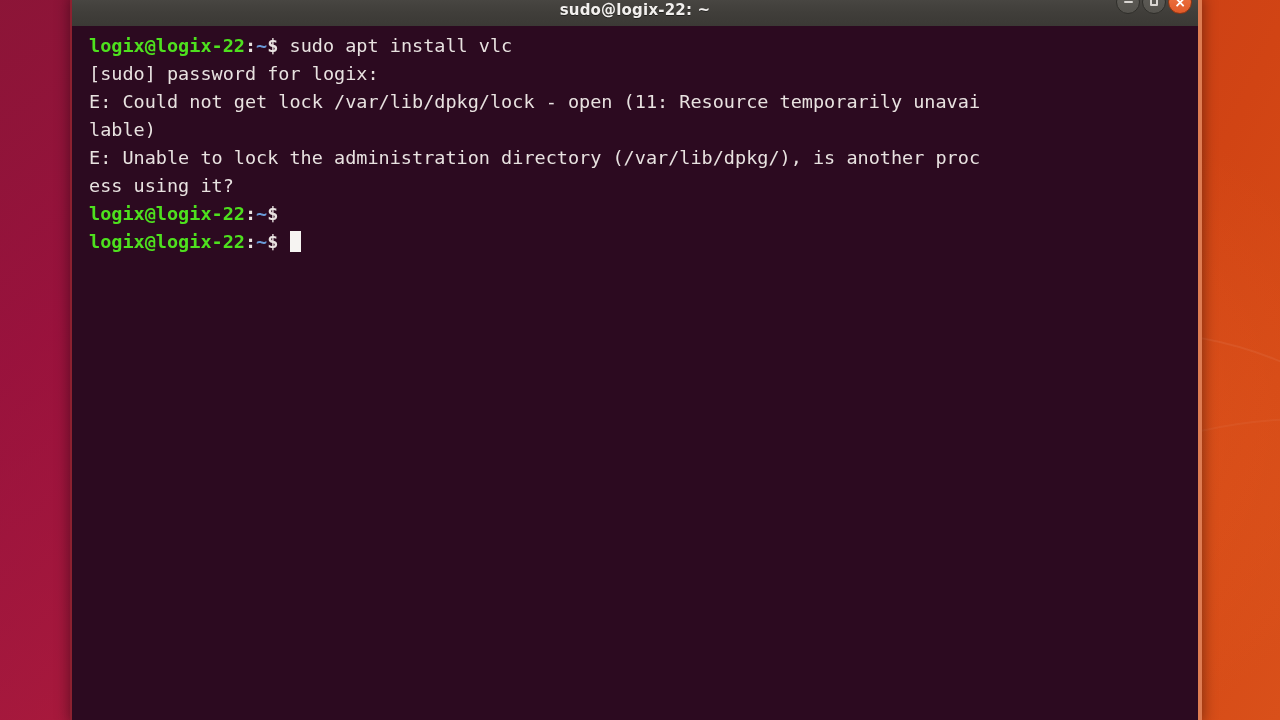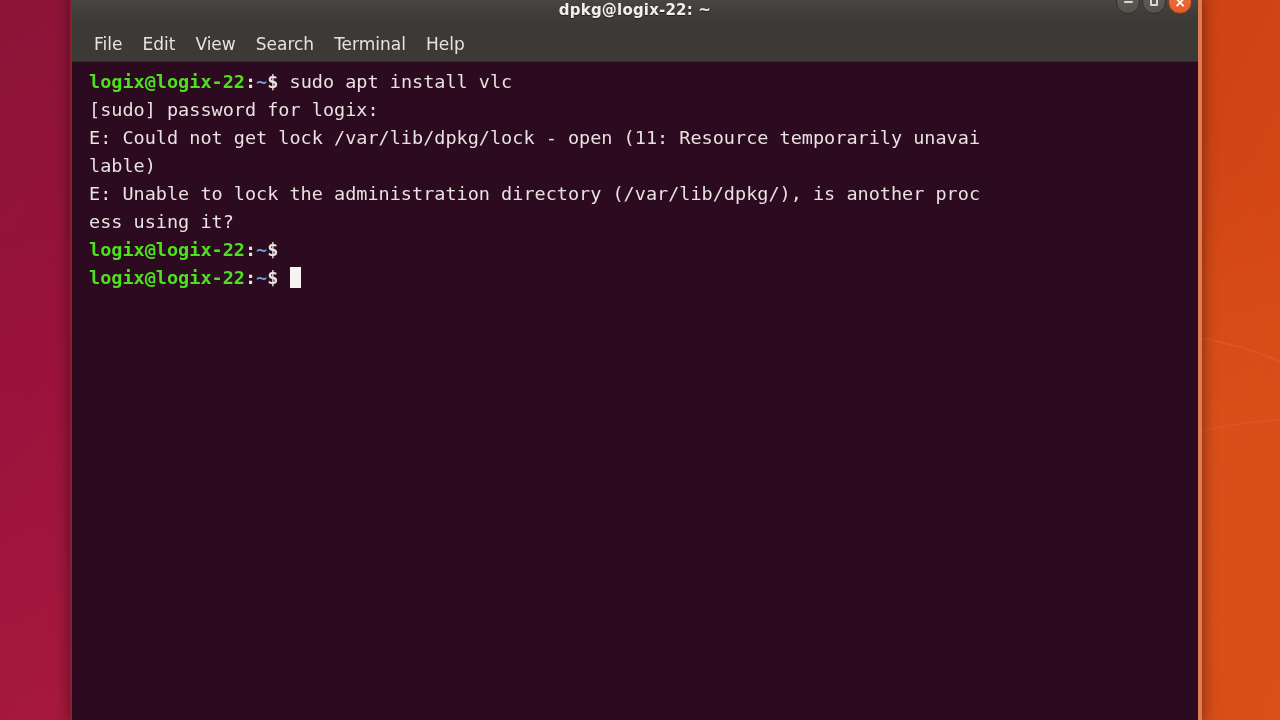--- a/index.html
+++ b/index.html
@@ -212,40 +212,32 @@
   <div class="wp-streak-a"></div>
   <div class="wp-streak-b"></div>
   <div class="wp-arc"></div>
   <div class="wp-arc2"></div>
   <div class="wp-dark-left"></div>
 </div>
 
 <div id="terminal-window">
 
   <div id="titlebar">
-    <span id="window-title">dpkg@logix-22: ~</span>
+    <span id="window-title">sudo@logix-22: ~</span>
     <div id="window-controls">
       <div class="wctl min">
         <span class="bar"></span>
       </div>
       <div class="wctl max">
         <span class="sq"></span>
       </div>
       <div class="wctl close">
         <span class="x">×</span>
       </div>
     </div>
   </div>
 
-  <div id="menubar">
-    <div class="menu-item">File</div>
-    <div class="menu-item">Edit</div>
-    <div class="menu-item">View</div>
-    <div class="menu-item">Search</div>
-    <div class="menu-item">Terminal</div>
-    <div class="menu-item">Help</div>
-  </div>
 
   <div id="terminal-body">
     <div id="terminal-output"><div class="tline"><span class="c-user">logix@logix-22</span><span class="c-colon">:</span><span class="c-path">~</span><span class="c-dollar">$</span><span class="c-plain"> sudo apt install vlc</span></div><div class="tline"><span class="c-plain">[sudo] password for logix:</span></div><div class="tline"><span class="c-plain">E: Could not get lock /var/lib/dpkg/lock - open (11: Resource temporarily unavai</span></div><div class="tline"><span class="c-plain">lable)</span></div><div class="tline"><span class="c-plain">E: Unable to lock the administration directory (/var/lib/dpkg/), is another proc</span></div><div class="tline"><span class="c-plain">ess using it?</span></div><div class="tline"><span class="c-user">logix@logix-22</span><span class="c-colon">:</span><span class="c-path">~</span><span class="c-dollar">$</span></div><div class="tline"><span class="c-user">logix@logix-22</span><span class="c-colon">:</span><span class="c-path">~</span><span class="c-dollar">$</span><span class="c-plain"> </span><span class="cursor-block"></span></div></div>
   </div>
 
 </div>
 
 </body></html>

